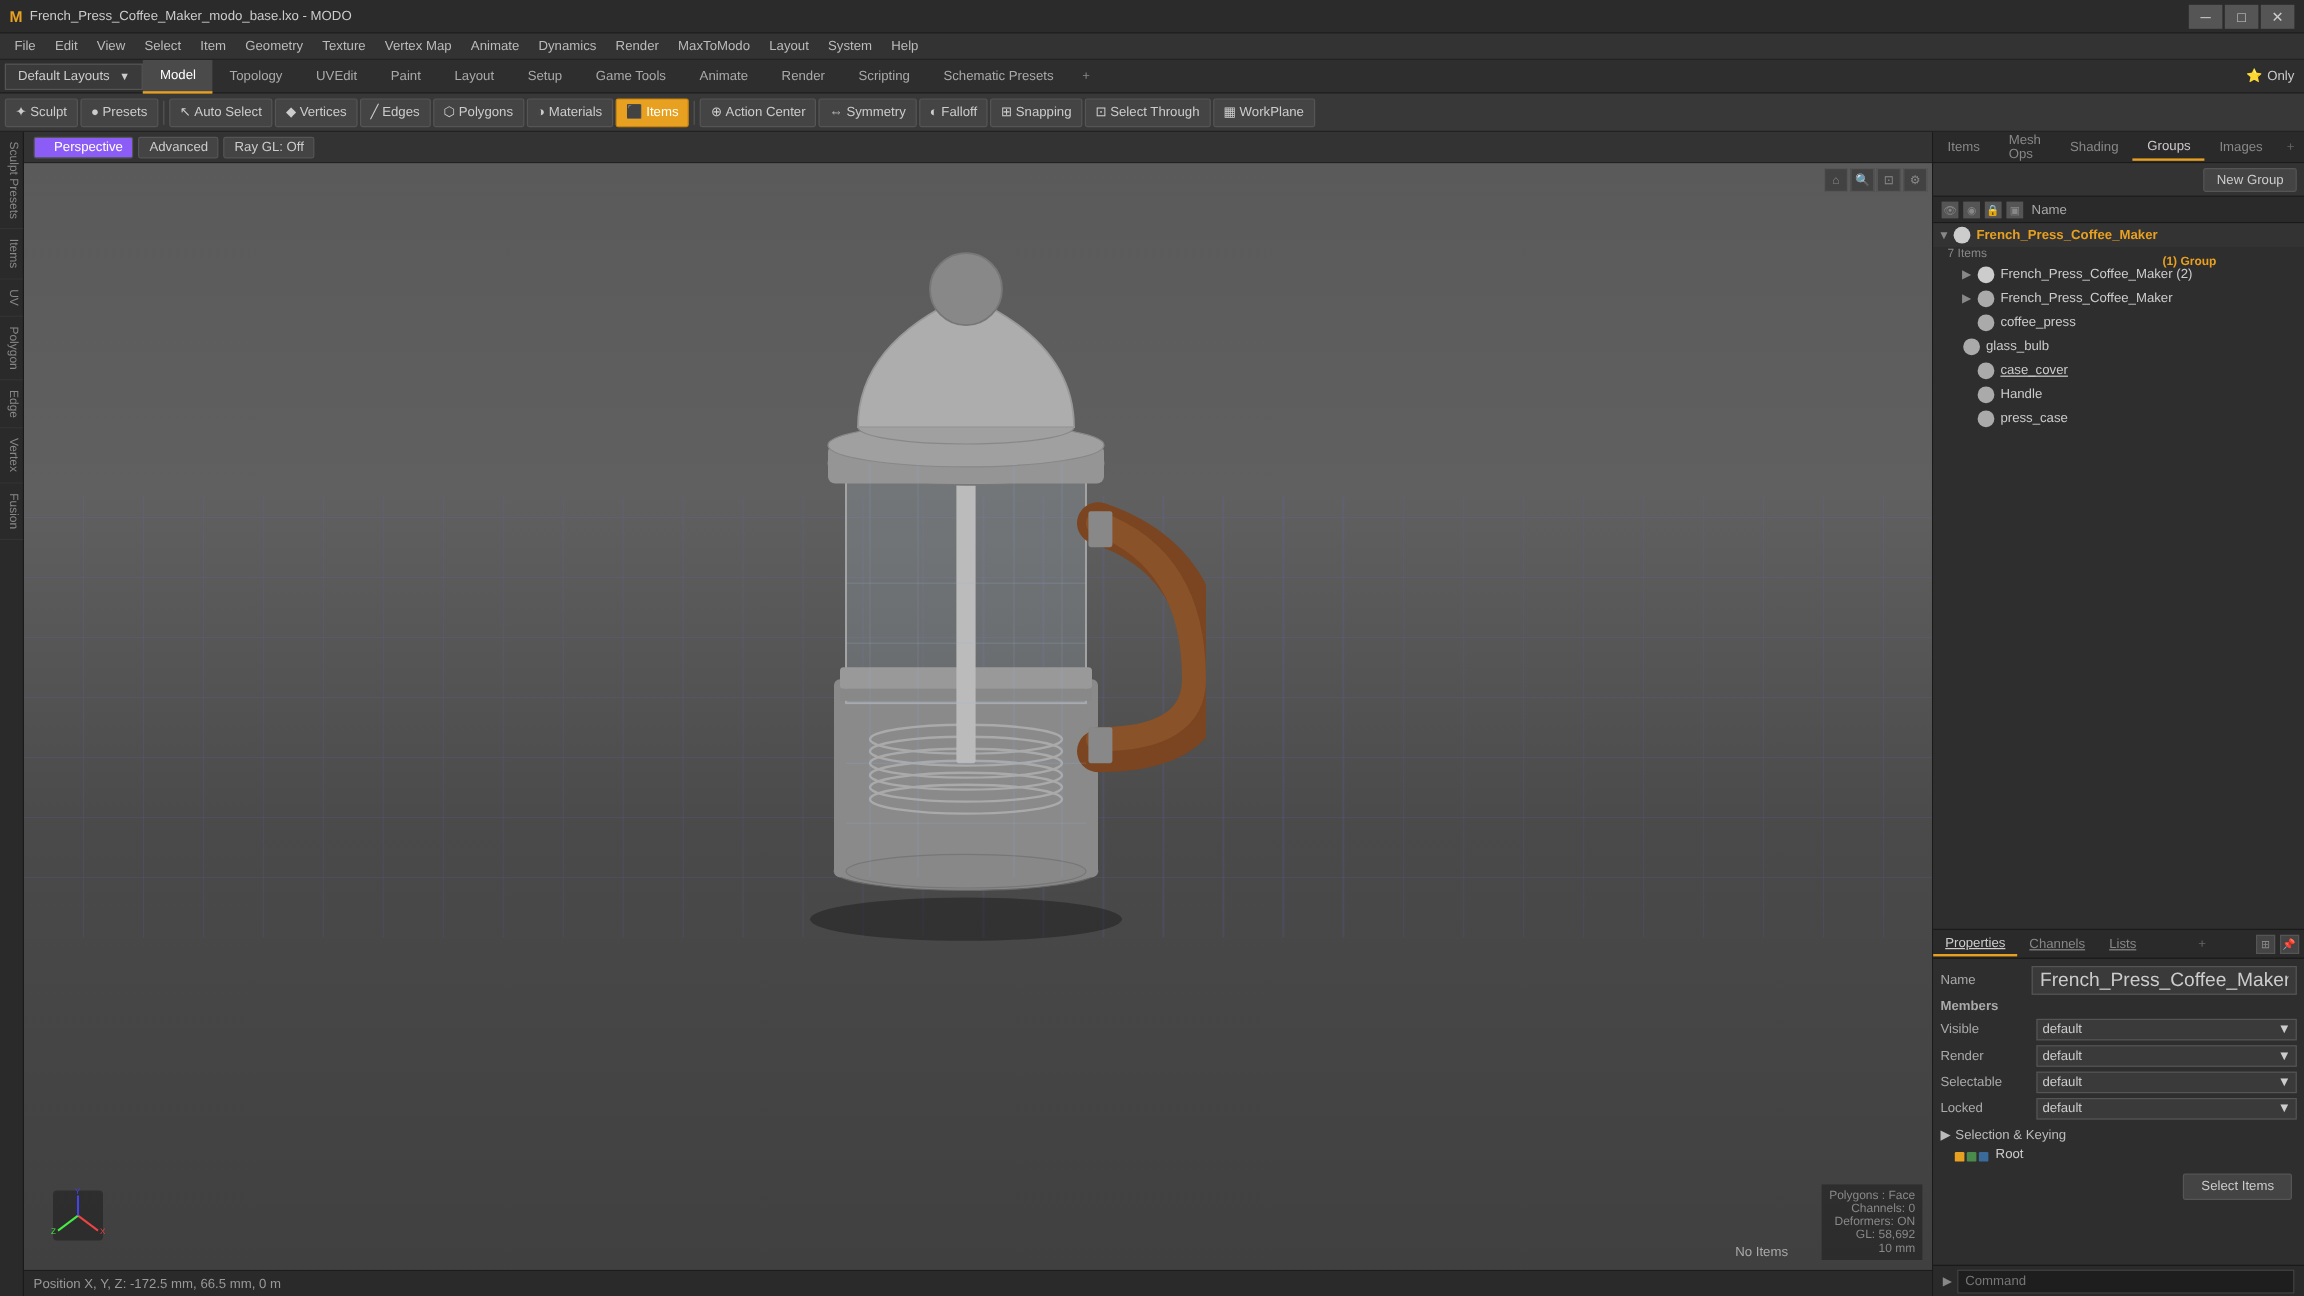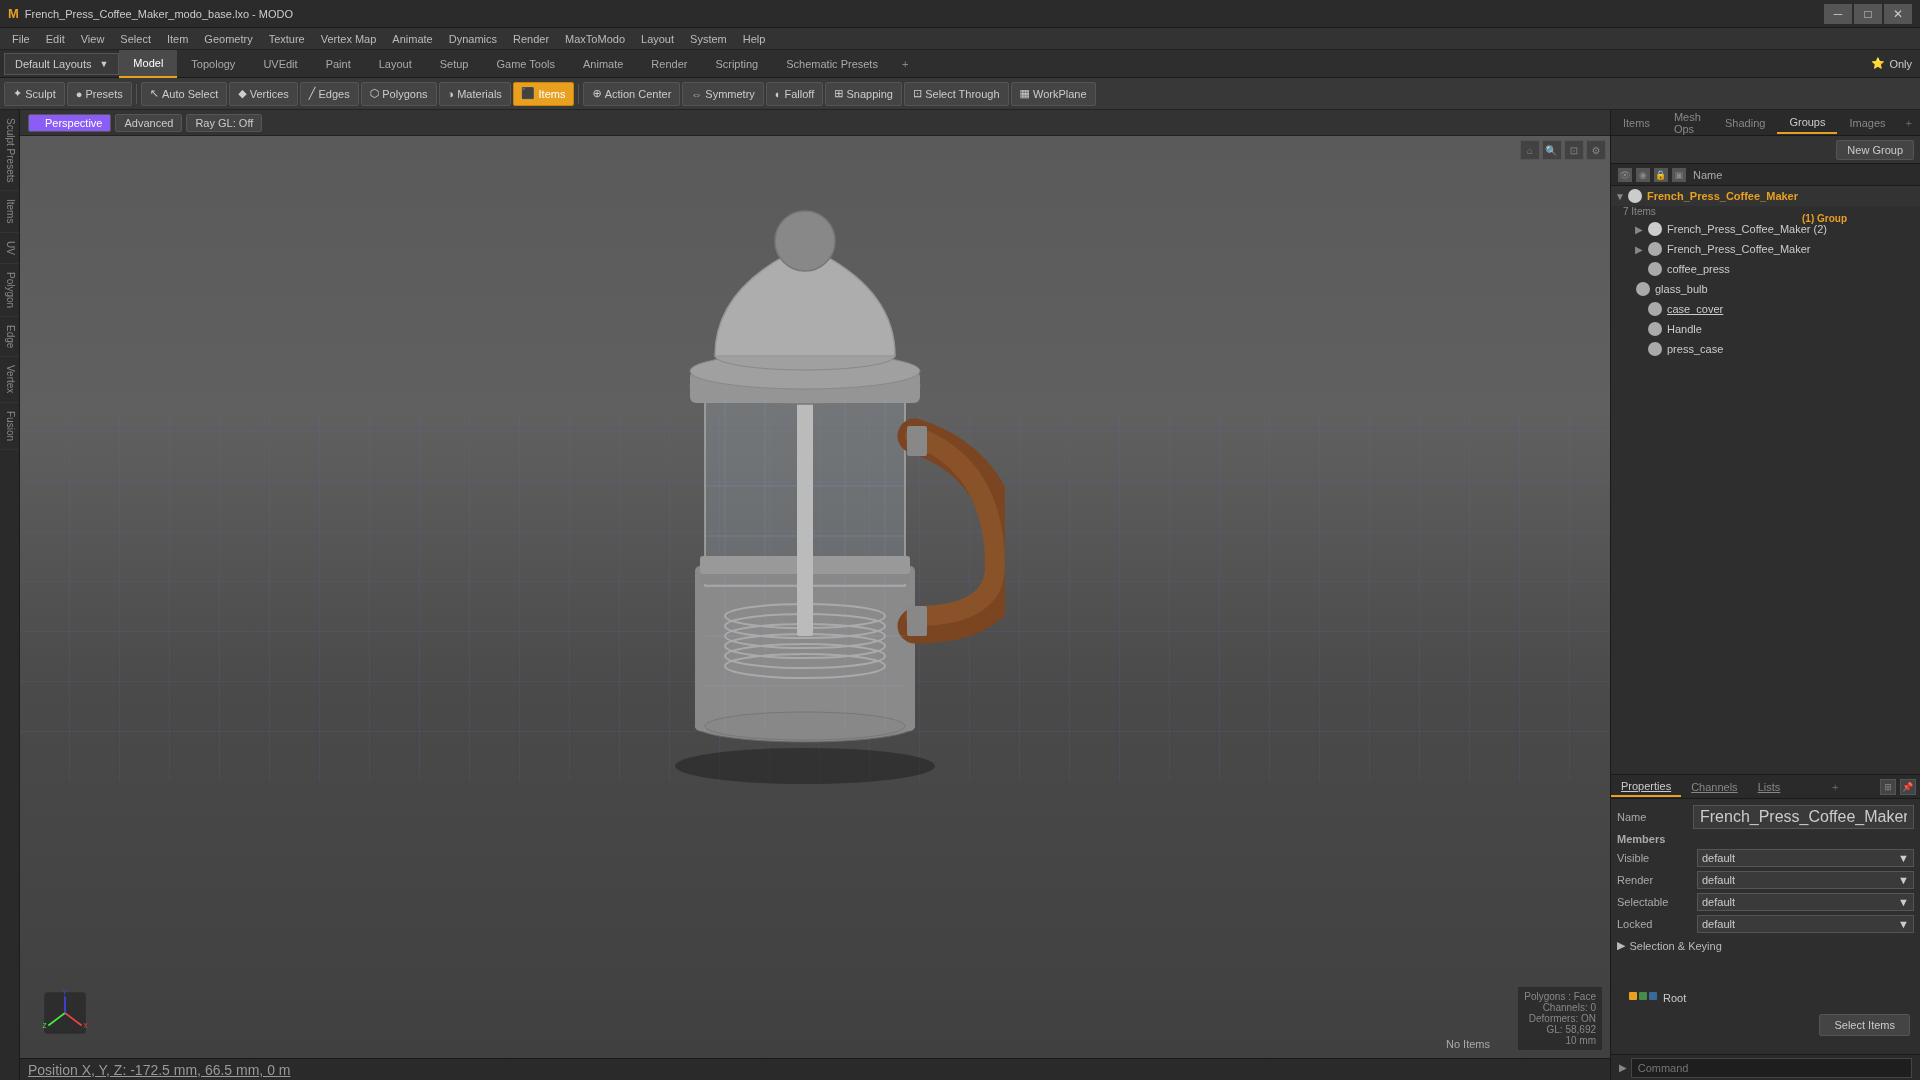--- a/index.html
+++ b/index.html
@@ -45,21 +45,21 @@
 
     
     #scene-bg { position: absolute; top: 0; left: 0; right: 0; bottom: 0; background: linear-gradient(180deg, #5a5a5a 0%, #606060 30%, #4a4a4a 60%, #404040 100%); }
     #grid-plane { position: absolute; bottom: 30%; left: 0; right: 0; height: 40%; background: repeating-linear-gradient(90deg, transparent, transparent 49px, rgba(100,100,200,0.15) 49px, rgba(100,100,200,0.15) 50px), repeating-linear-gradient(0deg, transparent, transparent 49px, rgba(100,100,200,0.15) 49px, rgba(100,100,200,0.15) 50px); }
 
     
     #coffee-maker { position: absolute; top: 50px; left: 50%; transform: translateX(-50%); width: 380px; height: 620px; }
 
     
     #status-bar { height: 22px; background: #2a2a2a; display: flex; align-items: center; padding: 0 8px; border-top: 1px solid #1a1a1a; }
-    #status-text { color: #999; font-size: 14px; text-decoration: underline; }
+    #status-text { color: #999; font-size: 11px; }
 
     
     #right-panel { width: 310px; background: #2e2e2e; display: flex; flex-direction: column; border-left: 1px solid #1a1a1a; }
     #right-panel-tabs { height: 26px; background: #2a2a2a; display: flex; align-items: center; border-bottom: 1px solid #1a1a1a; }
     .rpanel-tab { padding: 4px 12px; font-size: 11px; color: #888; cursor: pointer; }
     .rpanel-tab.active { color: #ccc; border-bottom: 2px solid #e8a020; }
     .rpanel-tab-plus { padding: 4px 8px; color: #666; cursor: pointer; margin-left: auto; }
     .rpanel-btn-small { width: 16px; height: 16px; background: #555; border: none; color: #aaa; font-size: 9px; cursor: pointer; margin: 0 1px; display: flex; align-items: center; justify-content: center; }
 
     
@@ -465,21 +465,21 @@
             <span>▼</span>
           </div>
         </div>
 
         <div class="section-header">
           <span>▶</span>
           <span>Selection &amp; Keying</span>
         </div>
 
         <div class="prop-row" style="margin-left:12px;">
-          <div style="display:flex; align-items:flex-start; gap:6px; width:100%;margin-top:36px;">
+          <div style="display:flex; align-items:flex-end; gap:6px; width:100%;">
             <div style="display:flex; gap:2px;">
               <div style="width:8px; height:8px; background:#e8a020; border-radius:1px;"></div>
               <div style="width:8px; height:8px; background:#4a8a4a; border-radius:1px;"></div>
               <div style="width:8px; height:8px; background:#3a6a9a; border-radius:1px;"></div>
             </div>
             <span style="font-size:11px; color:#ccc;">Root</span>
           </div>
         </div>
 
         <div style="display:flex; justify-content:flex-end; margin-top:6px;">

